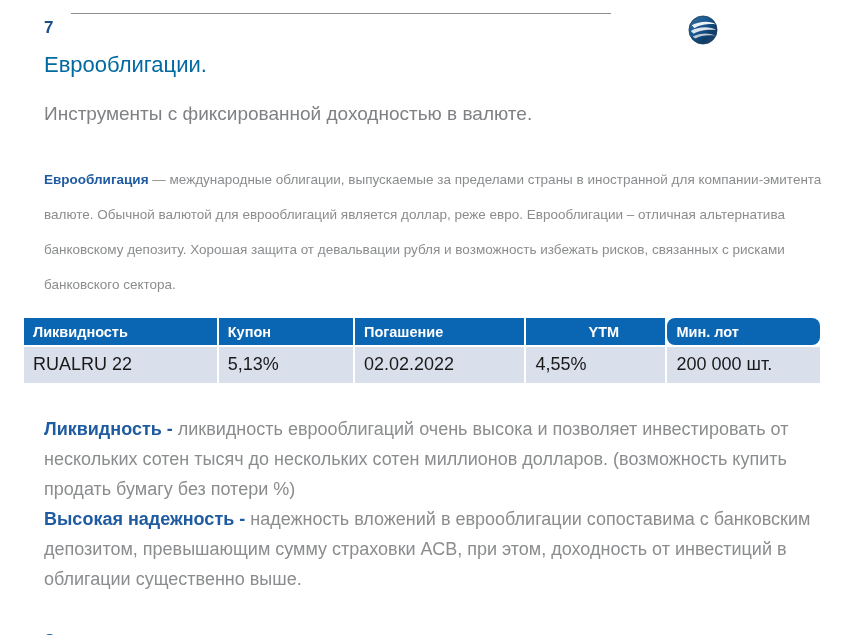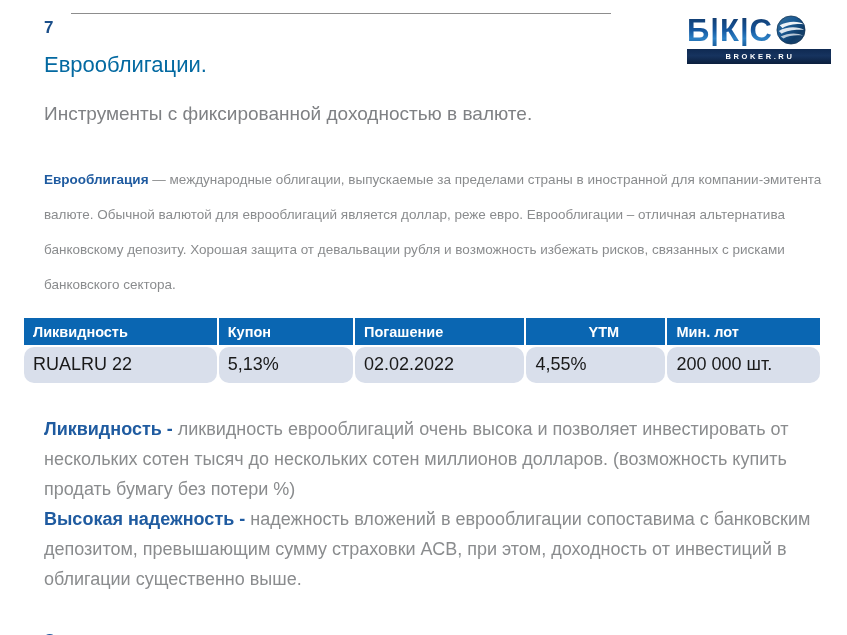--- a/index.html
+++ b/index.html
@@ -144,27 +144,26 @@
   .bond-table th.center { text-align: center; padding-left: 16px; }
   .bond-table td {
     background: #d9dfeb;
     color: #1a1a1a;
     font-size: 18px;
     font-weight: normal;
     text-align: left;
     padding: 4px 0 5px 9px;
     height: 27px;
     white-space: nowrap;
-    border-radius: 10px;
   }
   .col-name   { width: 188px; }
   .col-coupon { width: 129px; }
   .col-mat    { width: 164px; }
   .col-ytm    { width: 127px; }
-  .col-lot    { width: 146px; }
+  .col-lot    { width: 146px; border-radius: 8px; }
 
   
   .benefits {
     position: absolute;
     left: 44px;
     top: 414px;
     width: 790px;
     font-size: 18px;
     line-height: 30px;
     color: #8a8c8e;
@@ -175,39 +174,35 @@
 </style>
 </head>
 <body>
 
 <div class="top-rule"></div>
 
 <div class="page-number">7</div>
 
 <div class="logo">
   <div class="logo-letters">
-    <span class="logo-word">Б|К|С</span>
     <svg class="logo-globe" viewBox="0 0 64 64">
       <defs>
         <linearGradient id="gl" x1="0" y1="0" x2="1" y2="1">
           <stop offset="0%" stop-color="#3e6f94"></stop>
           <stop offset="35%" stop-color="#1b5c96"></stop>
           <stop offset="70%" stop-color="#0f3c68"></stop>
           <stop offset="100%" stop-color="#254c73"></stop>
         </linearGradient>
       </defs>
       <circle cx="32" cy="32" r="30" fill="url(#gl)"></circle>
       <path d="M8 22 C24 12, 50 12, 60 20 C48 18, 26 20, 14 28 Z" fill="#ffffff" opacity="0.92"></path>
       <path d="M6 34 C22 24, 48 24, 60 32 C46 30, 24 32, 12 40 Z" fill="#ffffff" opacity="0.85"></path>
       <path d="M10 46 C26 38, 46 38, 58 44 C44 42, 26 44, 16 50 Z" fill="#ffffff" opacity="0.7"></path>
       <circle cx="32" cy="32" r="30" fill="none" stroke="#0d2d4f" stroke-width="1.5"></circle>
     </svg>
-  </div>
-  <div class="logo-bar">
-    <span class="logo-bar-text">BROKER.RU</span>
   </div>
 </div>
 
 <div class="title-main">Еврооблигации.</div>
 <div class="title-sub">Инструменты с фиксированной доходностью в валюте.</div>
 
 <p class="intro">
   <b>Еврооблигация</b><span> — международные облигации, выпускаемые за пределами страны в иностранной для компании-эмитента валюте. Обычной валютой для еврооблигаций является доллар, реже евро. Еврооблигации – отличная альтернатива  банковскому депозиту. Хорошая защита от девальвации рубля и возможность избежать рисков, связанных с рисками банковского сектора.</span>
 </p>
 

